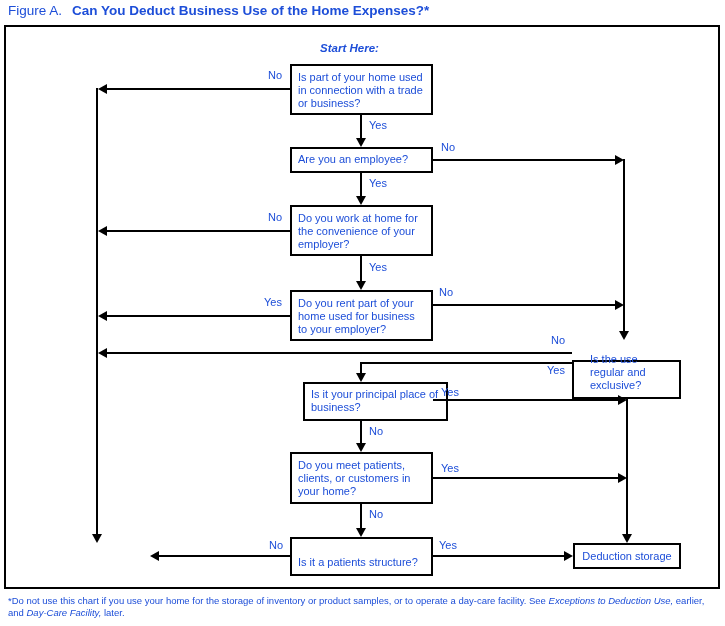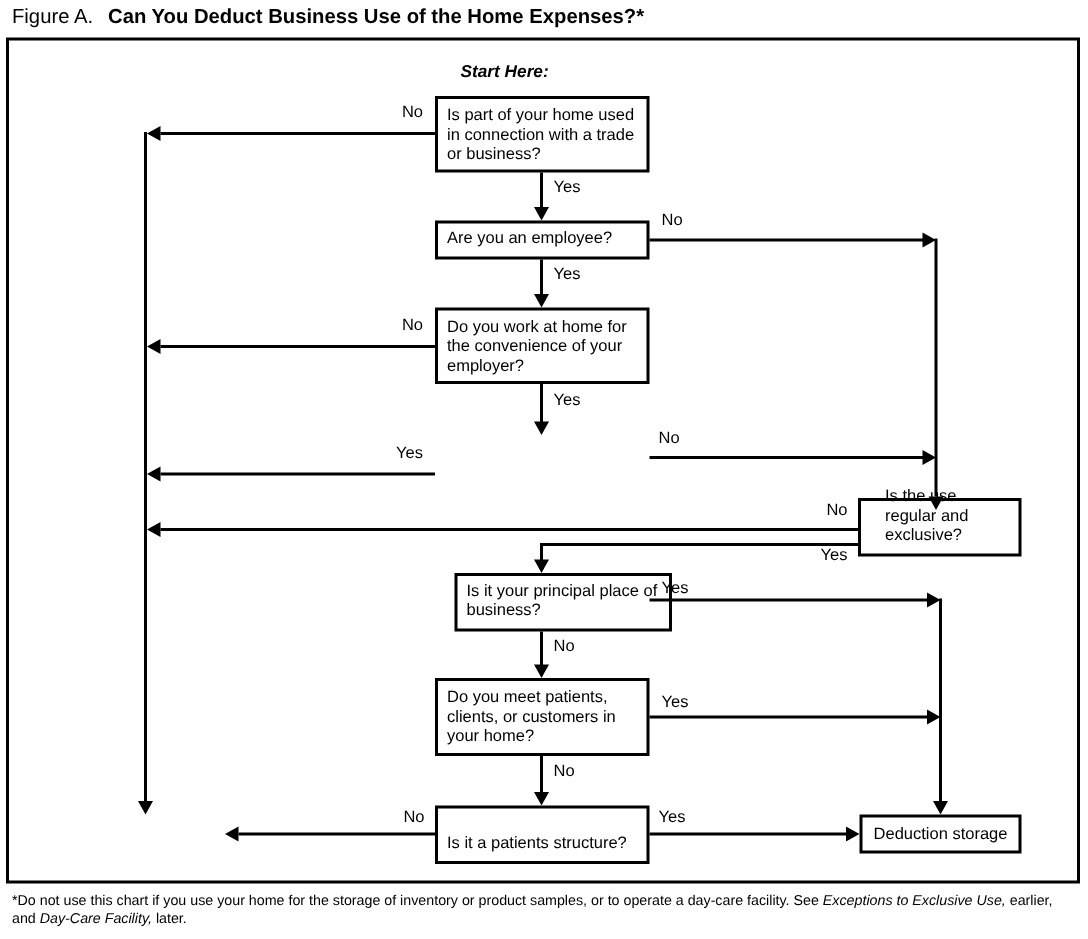--- a/index.html
+++ b/index.html
@@ -1,17 +1,17 @@
 <!DOCTYPE html>
 <html><head>
 <meta charset="utf-8">
 <style>
   html,body{margin:0;padding:0;background:#fff;}
   #page{position:relative;width:725px;height:622px;background:#ffffff;
-        font-family:"Liberation Sans", sans-serif;color:#000000;overflow:hidden;}
+        font-family:"Liberation Sans", sans-serif;color:#1d4ed8;overflow:hidden;}
   .title{position:absolute;left:8px;top:3px;font-size:13.5px;white-space:nowrap;}
   .title .fig{font-weight:400;}
   .title .main{font-weight:700;margin-left:10px;}
   .frame{position:absolute;left:4px;top:25px;width:716px;height:564px;
          border:2px solid #000;box-sizing:border-box;}
   .box{position:absolute;background:#fff;border:2px solid #000;box-sizing:border-box;
        font-size:11px;line-height:13px;padding:5px 6px;}
   .box.center{display:flex;align-items:flex-end;}
   .box.txtcenter{display:flex;align-items:center;justify-content:center;padding:2px;}
   .hline{position:absolute;height:2px;background:#000;}
@@ -20,21 +20,21 @@
               border-left:5px solid transparent;border-right:5px solid transparent;
               border-top:9px solid #000;}
   .arrow-left{position:absolute;width:0;height:0;
               border-top:5px solid transparent;border-bottom:5px solid transparent;
               border-right:9px solid #000;}
   .arrow-right{position:absolute;width:0;height:0;
                border-top:5px solid transparent;border-bottom:5px solid transparent;
                border-left:9px solid #000;}
   .lbl{position:absolute;font-size:11px;white-space:nowrap;}
   .lbl-r{width:34px;text-align:right;}
-  .start{position:absolute;left:307px;top:42px;width:143px;text-align:left;
+  .start{position:absolute;left:278px;top:42px;width:143px;text-align:center;
          font-size:11.5px;font-style:italic;font-weight:700;}
   .footnote{position:absolute;left:8px;top:595px;width:712px;
             font-size:9.5px;line-height:11.5px;}
   .footnote .it{font-style:italic;}
 </style>
 </head>
 <body>
 
 <div id="page">
 
@@ -51,22 +51,25 @@
   </div>
 
   <div class="box center" style="left:290px;top:147px;width:143px;height:26px;">
     <span>Are you an employee?</span>
   </div>
 
   <div class="box" style="left:290px;top:205px;width:143px;height:51px;">
     <span>Do you work at home for the convenience of your employer?</span>
   </div>
 
+  <div class="box" style="left:290px;top:290px;width:143px;height:51px;">
+    <span>Do you rent part of your home used for business to your employer?</span>
+  </div>
 
-  <div class="box center" style="left:572px;top:332px;width:109px;height:39px;padding-left:16px;">
+  <div class="box center" style="left:572px;top:360px;width:109px;height:39px;padding-left:16px;">
     <span>Is the use regular and exclusive?</span>
   </div>
 
   <div class="box center" style="left:303px;top:382px;width:145px;height:39px;">
     <span>Is it your principal place of business?</span>
   </div>
 
   <div class="box" style="left:290px;top:452px;width:143px;height:52px;">
     <span>Do you meet patients, clients, or customers in your home?</span>
   </div>
@@ -149,16 +152,16 @@
   <div class="lbl lbl-r" style="left:531px;top:334px;">No</div>
   <div class="lbl lbl-r" style="left:531px;top:364px;">Yes</div>
   <div class="lbl" style="left:441px;top:386px;">Yes</div>
   <div class="lbl" style="left:369px;top:425px;">No</div>
   <div class="lbl" style="left:441px;top:462px;">Yes</div>
   <div class="lbl" style="left:369px;top:508px;">No</div>
   <div class="lbl lbl-r" style="left:249px;top:539px;">No</div>
   <div class="lbl" style="left:439px;top:539px;">Yes</div>
 
   <div class="footnote">
-    <span>*Do not use this chart if you use your home for the storage of inventory or product samples, or to operate a day-care facility. See </span><span class="it">Exceptions to Exclusive Use,</span><span> earlier, and </span><span class="it">Day-Care Facility,</span><span> later.</span>
+    <span>*Do not use this chart if you use your home for the storage of inventory or product samples, or to operate a day-care facility. See </span><span class="it">Exceptions to Deduction Use,</span><span> earlier, and </span><span class="it">Day-Care Facility,</span><span> later.</span>
   </div>
 
 </div>
 
 </body></html>

